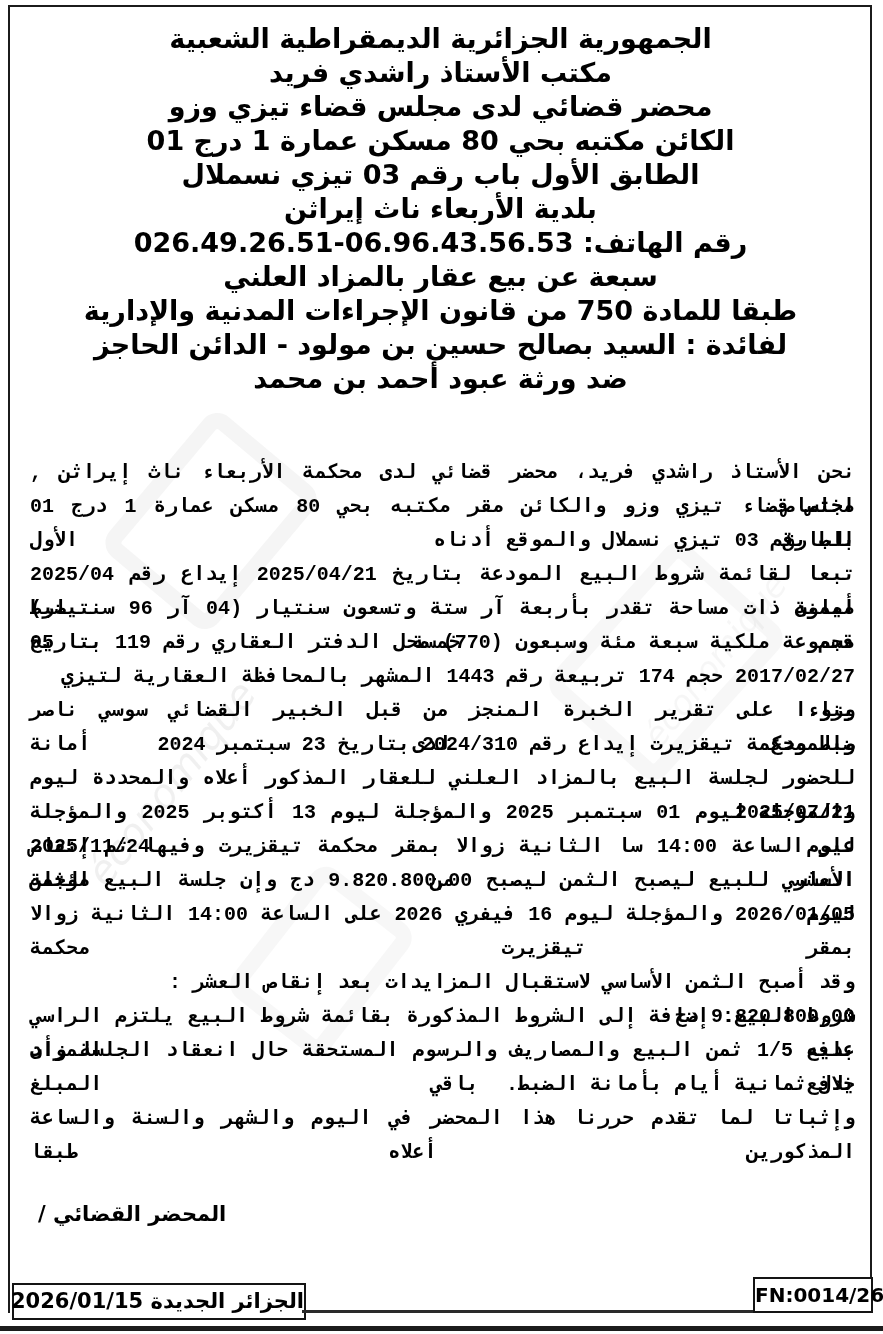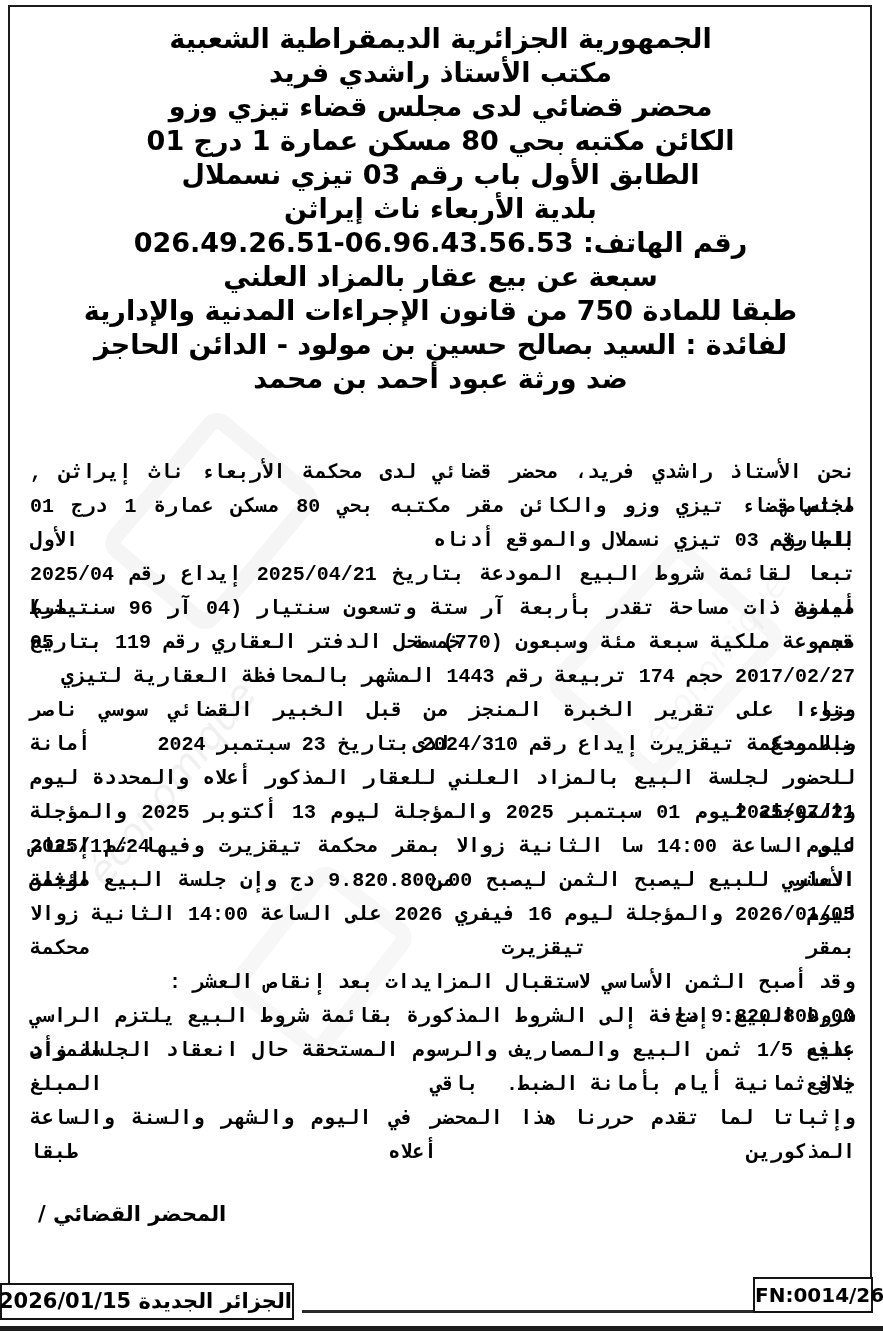--- a/index.html
+++ b/index.html
@@ -32,21 +32,21 @@
   .body-text div{height:34px;}
   .j{text-align:justify;text-align-last:justify;}
   .c{}
   .r{text-align:right;}
   .tq{text-align:center;padding-left:203px;box-sizing:border-box;}
   .signature{
     position:absolute;left:38px;top:1202px;direction:rtl;
     font-weight:bold;font-size:21px;
   }
   .journal-box{
-    position:absolute;left:0;top:1283px;width:294px;height:37px;box-sizing:border-box;
+    position:absolute;left:12px;top:1283px;width:294px;height:37px;box-sizing:border-box;
     border:2px solid #141414;background:#fff;direction:rtl;text-align:center;
     font-weight:bold;font-size:21px;line-height:33px;white-space:nowrap;
   }
   .connector{position:absolute;left:302px;top:1310px;width:452px;height:3px;background:#2a2a2a;}
   .fn-box{
     position:absolute;left:753px;top:1277px;width:120px;height:36px;box-sizing:border-box;
     border:2px solid #141414;background:#fff;text-align:center;
     font-weight:bold;font-size:20px;line-height:32px;
   }
   .bottom-rule{position:absolute;left:0;top:1326px;width:883px;height:5px;background:#1c1c1c;}

